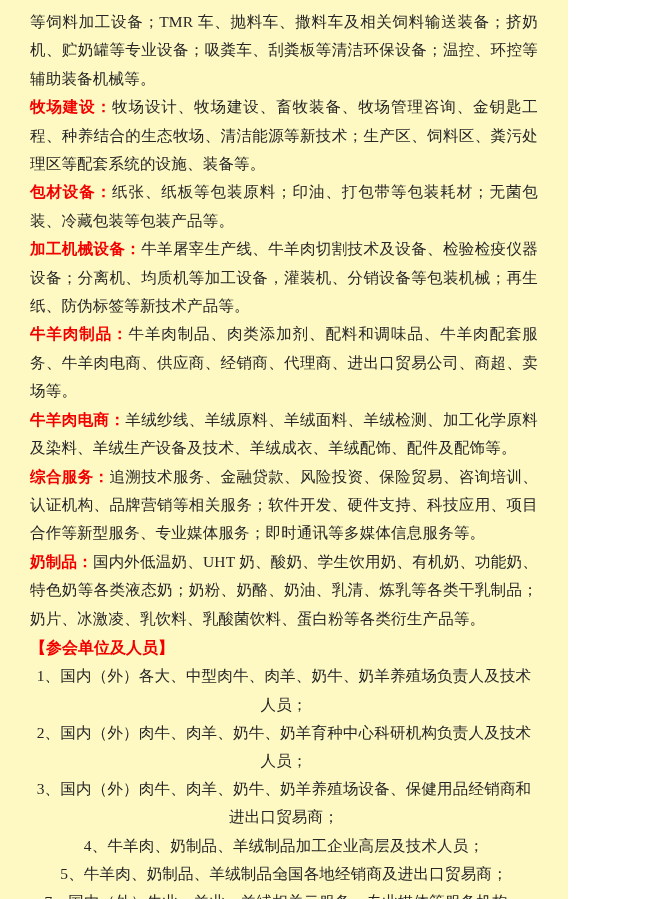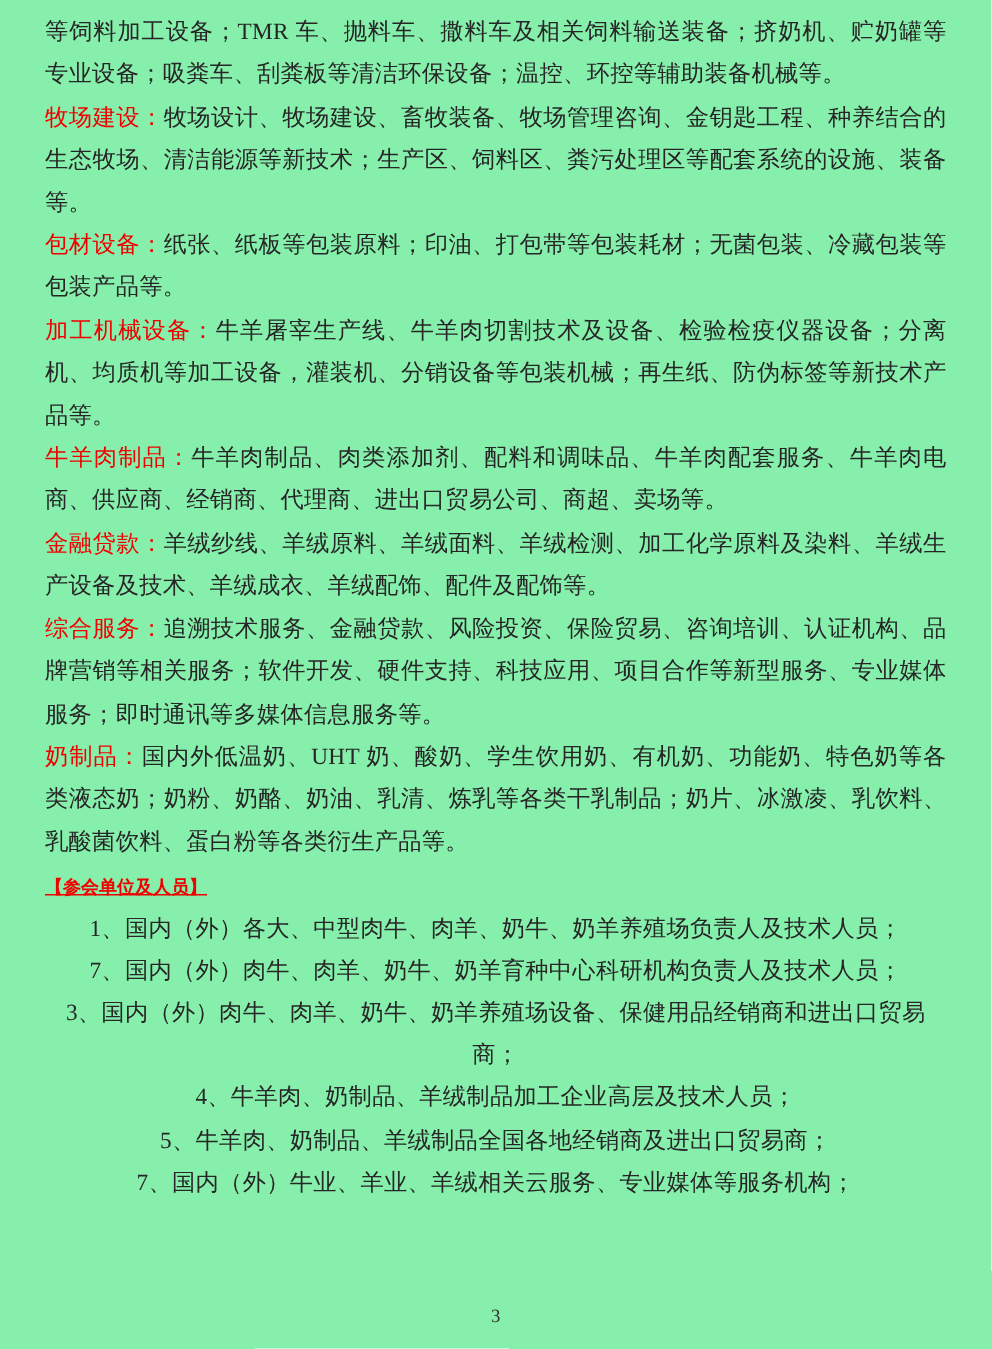--- a/index.html
+++ b/index.html
@@ -2,49 +2,48 @@
 <html><head>
 <meta charset="utf-8">
 <style>
   html, body {
     margin: 0;
     padding: 0;
     background: #ffffff;
   }
   .page {
     position: relative;
-    width: 661px;
+    width: 568px;
     height: 899px;
-    background: #86efac;
+    background: #fef9c3;
     box-sizing: border-box;
     padding: 8px 30px 0 30px;
     font-family: "Liberation Serif", "DejaVu Serif", serif;
     font-size: 15.5px;
     color: #262626;
     overflow: hidden;
   }
   .para {
     margin: 0;
     line-height: 28.4px;
     text-align: justify;
     letter-spacing: 0.2px;
   }
   .label {
     color: #f20000;
-    font-weight: normal;
+    font-weight: bold;
   }
   .red-header {
     margin: 0;
     padding-top: 1px;
     line-height: 28.4px;
     color: #f20000;
     font-weight: bold;
-    font-size: 12px;
+    font-size: 16px;
     text-align: left;
-    text-decoration: underline;
   }
   .item {
     margin: 0;
     line-height: 28.2px;
     text-align: center;
     letter-spacing: 0.2px;
   }
   .page-number {
     position: absolute;
     left: 0;
@@ -65,30 +64,30 @@
 
   <p class="para"><span class="label">牧场建设：</span><span>牧场设计、牧场建设、畜牧装备、牧场管理咨询、金钥匙工程、种养结合的生态牧场、清洁能源等新技术；生产区、饲料区、粪污处理区等配套系统的设施、装备等。</span></p>
 
   <p class="para"><span class="label">包材设备：</span><span>纸张、纸板等包装原料；印油、打包带等包装耗材；无菌包装、冷藏包装等包装产品等。</span></p>
 
   <p class="para"><span class="label">加工机械设备：</span><span>牛羊屠宰生产线、牛羊肉切割技术及设备、检验检疫仪器设备；分离机、均质机等加工设备，灌装机、分销设备等包装机械；再生纸、防伪标签等新技术产品等。</span></p>
 
 
   <p class="para"><span class="label">牛羊肉制品：</span><span>牛羊肉制品、肉类添加剂、配料和调味品、牛羊肉配套服务、牛羊肉电商、供应商、经销商、代理商、进出口贸易公司、商超、卖场等。</span></p>
 
-  <p class="para"><span class="label">金融贷款：</span><span>羊绒纱线、羊绒原料、羊绒面料、羊绒检测、加工化学原料及染料、羊绒生产设备及技术、羊绒成衣、羊绒配饰、配件及配饰等。</span></p>
+  <p class="para"><span class="label">牛羊肉电商：</span><span>羊绒纱线、羊绒原料、羊绒面料、羊绒检测、加工化学原料及染料、羊绒生产设备及技术、羊绒成衣、羊绒配饰、配件及配饰等。</span></p>
 
   <p class="para"><span class="label">综合服务：</span><span>追溯技术服务、金融贷款、风险投资、保险贸易、咨询培训、认证机构、品牌营销等相关服务；软件开发、硬件支持、科技应用、项目合作等新型服务、专业媒体服务；即时通讯等多媒体信息服务等。</span></p>
 
   <p class="para"><span class="label">奶制品：</span><span>国内外低温奶、UHT 奶、酸奶、学生饮用奶、有机奶、功能奶、特色奶等各类液态奶；奶粉、奶酪、奶油、乳清、炼乳等各类干乳制品；奶片、冰激凌、乳饮料、乳酸菌饮料、蛋白粉等各类衍生产品等。</span></p>
 
   <h3 class="red-header">【参会单位及人员】</h3>
 
   <p class="item">1、国内（外）各大、中型肉牛、肉羊、奶牛、奶羊养殖场负责人及技术人员；</p>
-  <p class="item">7、国内（外）肉牛、肉羊、奶牛、奶羊育种中心科研机构负责人及技术人员；</p>
+  <p class="item">2、国内（外）肉牛、肉羊、奶牛、奶羊育种中心科研机构负责人及技术人员；</p>
   <p class="item">3、国内（外）肉牛、肉羊、奶牛、奶羊养殖场设备、保健用品经销商和进出口贸易商；</p>
   <p class="item">4、牛羊肉、奶制品、羊绒制品加工企业高层及技术人员；</p>
   <p class="item">5、牛羊肉、奶制品、羊绒制品全国各地经销商及进出口贸易商；</p>
   <p class="item">7、国内（外）牛业、羊业、羊绒相关云服务、专业媒体等服务机构；</p>
 
   <div class="page-number">3</div>
 
 </div>
 
 </body></html>

